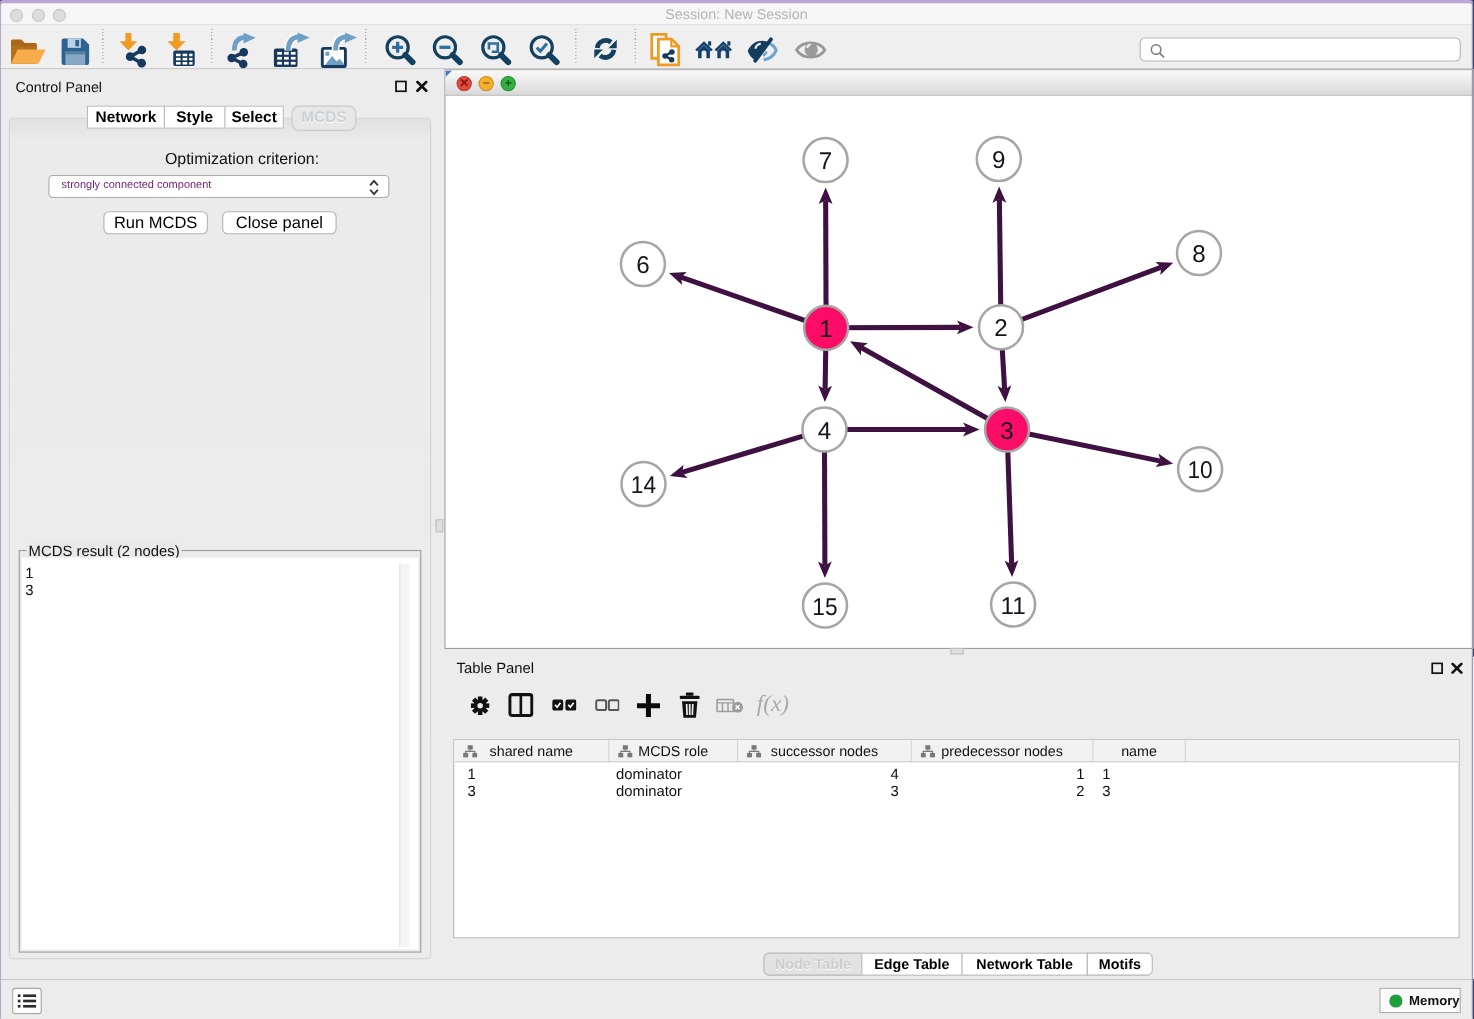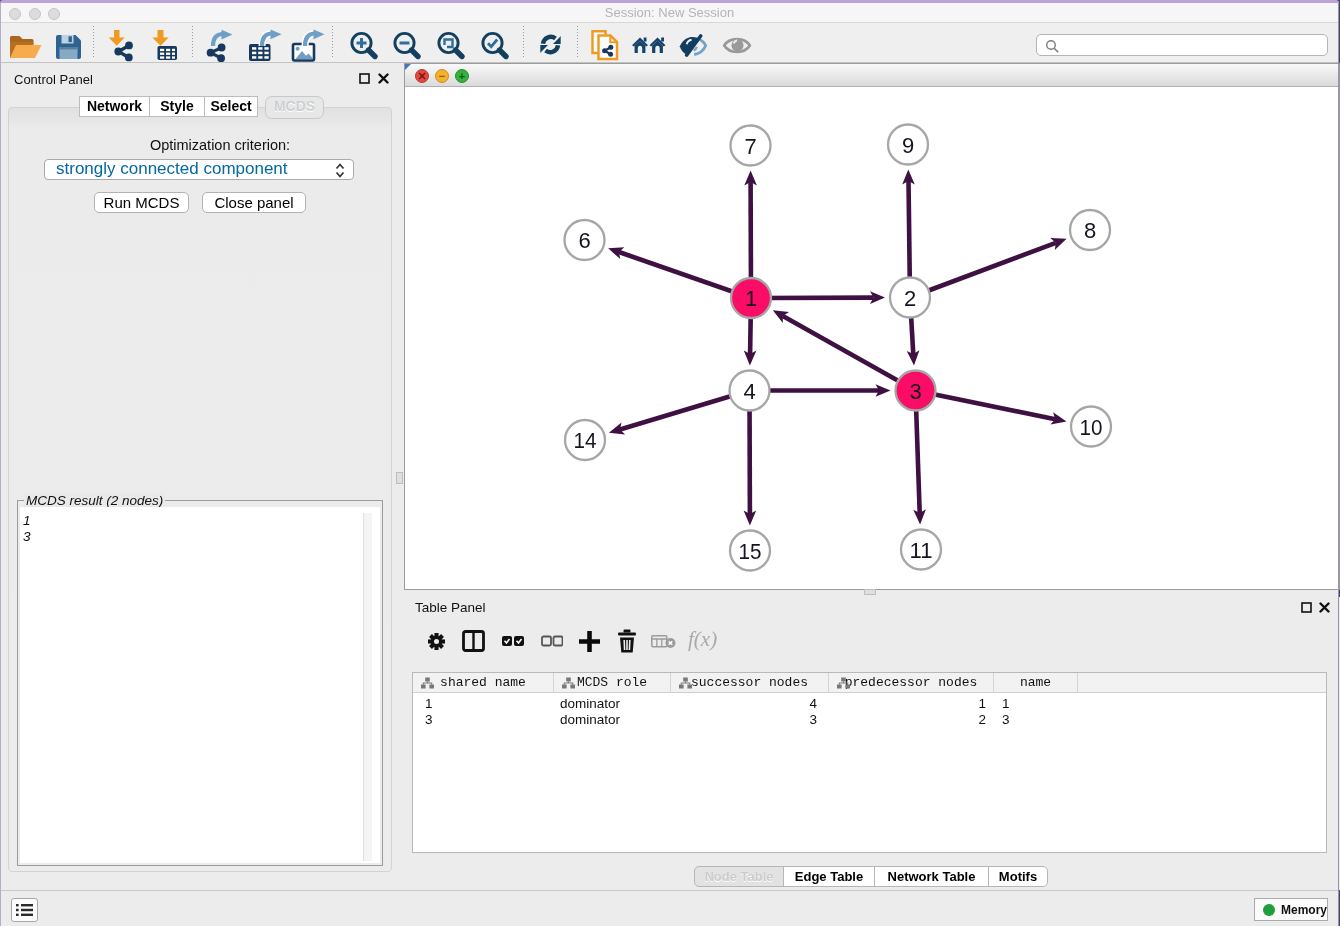--- a/index.html
+++ b/index.html
@@ -30,25 +30,25 @@
 #cpanel { position:absolute; left:0; top:63px; width:404px; height:827px; background:#ececec; }
 #cp-title { position:absolute; left:14px; top:9px; font-size:13px; color:#111; }
 .wicon { position:absolute; top:10px; }
 #cp-tabs { position:absolute; left:79px; top:33px; height:21px; }
 .cptab { position:absolute; top:0; height:21px; background:#fff; border:1px solid #bcbcbc;
   font-size:14px; font-weight:bold; color:#000; text-align:center; line-height:18px; }
 #cp-pane { position:absolute; left:8px; top:44px; width:384px; height:765px;
   background:linear-gradient(#e1e1e1, #ebebeb 22px, #ececec); border:1px solid #d3d3d3; border-radius:4px; }
 #optlabel { position:absolute; left:0; top:36px; width:100%; text-align:center; font-size:14.5px; color:#111;padding-left:36px; }
 #optsel { position:absolute; left:36px; top:52px; width:310px; height:21px; background:#fff;
-  border:1px solid #ababab; border-radius:4px; font-size:17px; line-height:18px; padding-left:11px; color:#0369a1; }
+  border:1px solid #ababab; border-radius:4px; font-size:10px; line-height:18px; padding-left:11px; color:#701a75; }
 .cpbtn { position:absolute; top:85px; height:21px; background:#fff; border:1px solid #b3b3b3;
   border-radius:5px; font-size:15px; color:#000; text-align:center; line-height:19px; }
 #fieldset { position:absolute; left:17px; top:437px; width:366px; height:366px;
-  border:1px solid #9c9c9c;font-style:italic; }
+  border:1px solid #9c9c9c; }
 #fslegend { position:absolute; left:6px; top:-8px; background:#e9e9e9; padding:0 2px;
   font-size:13.5px; color:#111; }
 #fsinner { position:absolute; left:2px; top:6px; right:2px; bottom:2px; background:#fff;
   font-size:13.5px; color:#111; padding:6px 0 0 3px; line-height:15.5px; }
 #fsscroll { position:absolute; right:8px; top:6px; width:9px; bottom:2px; background:#f4f4f4;
   border-left:1px solid #e0e0e0; }
 
 #netwin { position:absolute; left:404px; top:63px; width:936px; height:527px;
   border:1px solid #9b9b9b; background:#fff; }
 #nettitle { position:absolute; left:0; top:0; width:100%; height:23px;
@@ -63,21 +63,21 @@
   background:#dfdfdf; border:1px solid #bdbdbd; }
 #hdivhandle { position:absolute; left:864px; top:589px; width:12px; height:6px;
   background:#dfdfdf; border:1px solid #bdbdbd; }
 
 #tpanel { position:absolute; left:404px; top:597px; width:936px; height:293px; background:#ececec; }
 #tp-title { position:absolute; left:11px; top:3px; font-size:13.5px; color:#111; }
 #tp-toolbar { position:absolute; left:8px; top:24px; height:44px; }
 #ttable { position:absolute; left:8px; top:75px; width:915px; height:181px;
   background:#fff; border:1px solid #b9b9b9; }
 #thead { position:absolute; left:0; top:0; width:100%; height:20px; background:#f2f2f2;
-  border-bottom:1px solid #cfcfcf;font-family:Liberation Mono, monospace; }
+  border-bottom:1px solid #cfcfcf; }
 .thcell { position:absolute; top:0; height:20px; border-right:1px solid #d4d4d4;
   font-size:13px; color:#111; text-align:center; line-height:20px; }
 .hico { position:absolute; top:4px; }
 .trow { position:absolute; left:0; width:100%; height:16px; font-size:13.5px; color:#111; }
 .tc { position:absolute; top:3px; }
 
 #btabs { position:absolute; left:290px; top:269px; height:21px; }
 .btab { position:absolute; top:0; height:21px; border:1px solid #b6b6b6; background:#fff;
   font-size:13px; font-weight:bold; color:#000; text-align:center; line-height:19px; }
 

